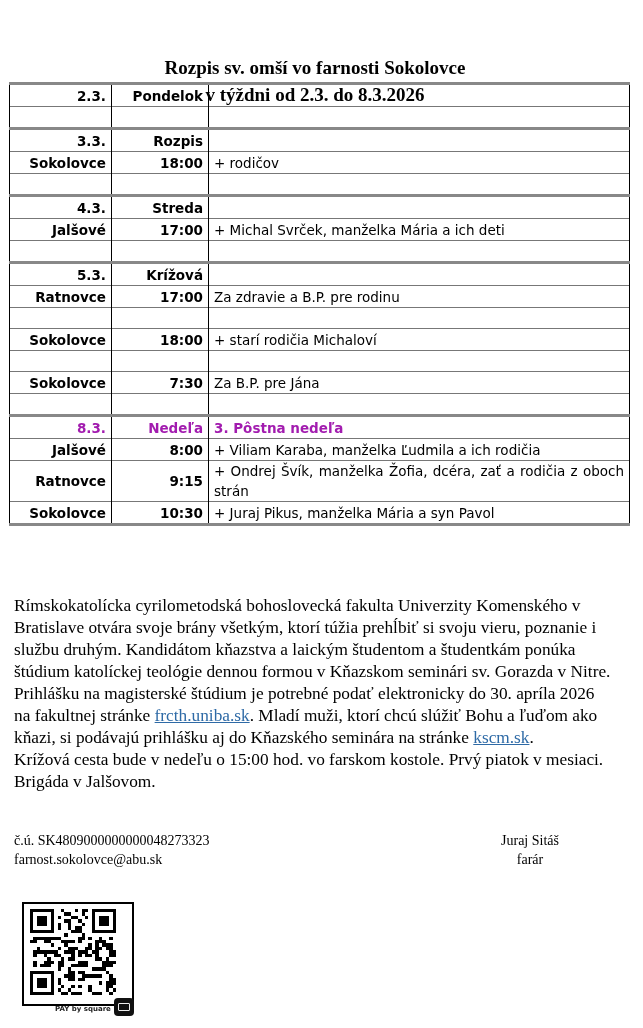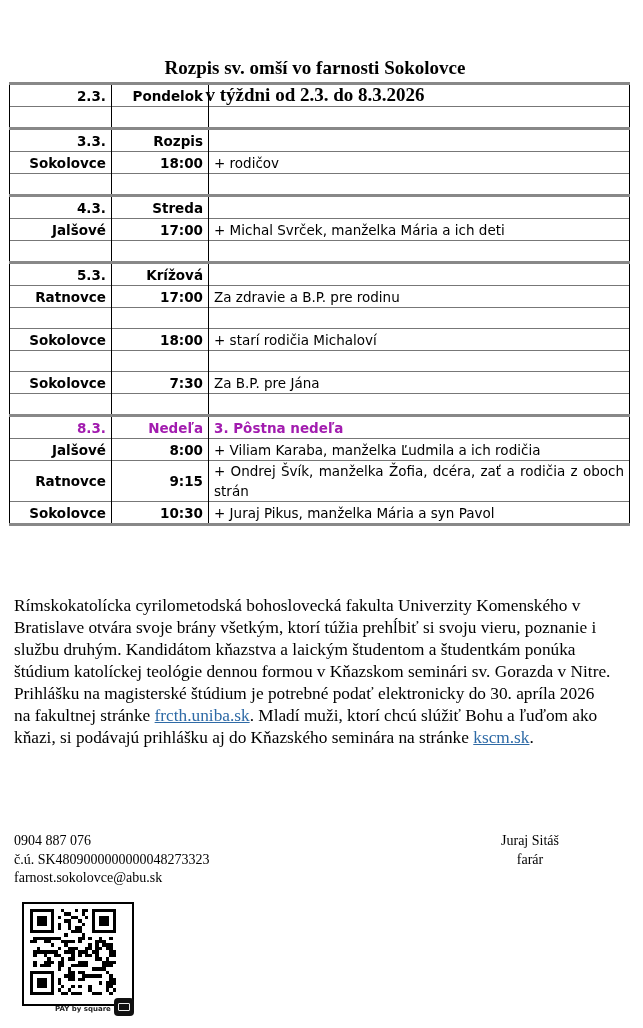--- a/index.html
+++ b/index.html
@@ -158,24 +158,24 @@
       <tr class=" last">
         <td class="place">Sokolovce</td>
         <td class="time">10:30</td>
         <td class="intent">+ Juraj Pikus, manželka Mária a syn Pavol</td>
       </tr>
     </tbody>
 </table>
 
 <div class="notice">
   <div><span>Rímskokatolícka cyrilometodská bohoslovecká fakulta Univerzity Komenského v Bratislave otvára svoje brány všetkým, ktorí túžia prehĺbiť si svoju vieru, poznanie i službu druhým. Kandidátom kňazstva a laickým študentom a študentkám ponúka štúdium katolíckej teológie dennou formou v Kňazskom seminári sv. Gorazda v Nitre. Prihlášku na magisterské štúdium je potrebné podať elektronicky do 30. apríla 2026 na fakultnej stránke </span><a href="#">frcth.uniba.sk</a><span>. Mladí muži, ktorí chcú slúžiť Bohu a ľuďom ako kňazi, si podávajú prihlášku aj do Kňazského seminára na stránke </span><a href="#">kscm.sk</a><span>.</span></div>
+  <div>Krížová cesta bude v nedeľu o 15:00 hod. vo farskom kostole. Prvý piatok v mesiaci. Brigáda v Jalšovom.</div>
 </div>
 
 <div class="contact">
-  <div>0904 887 076</div>
   <div>č.ú. SK4809000000000048273323</div>
   <div>farnost.sokolovce@abu.sk</div>
 </div>
 
 <div class="sign">
   <div>Juraj Sitáš</div>
   <div>farár</div>
 </div>
 
 <div class="qr-wrap">

